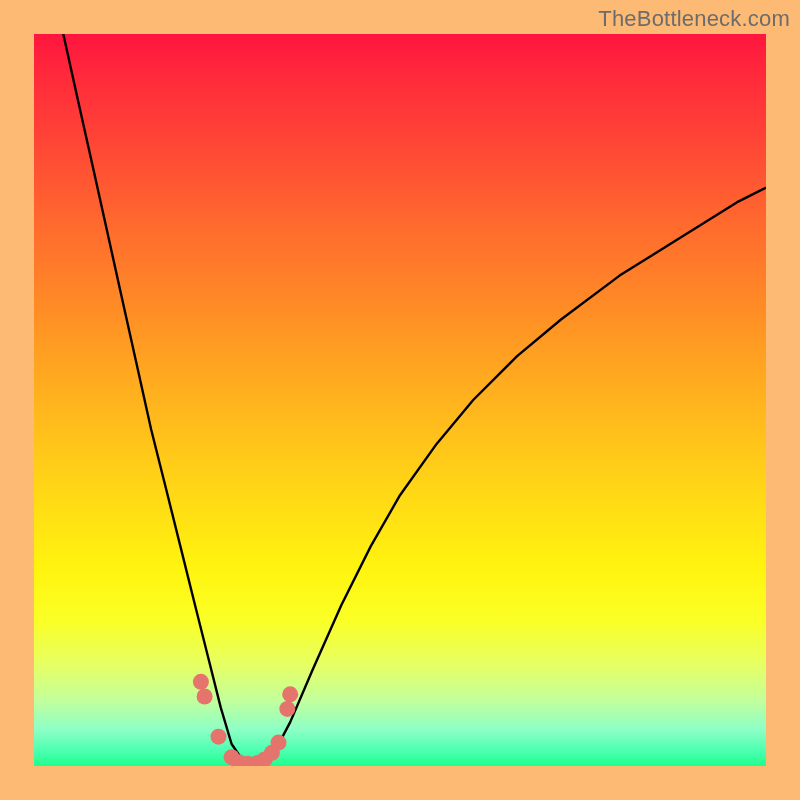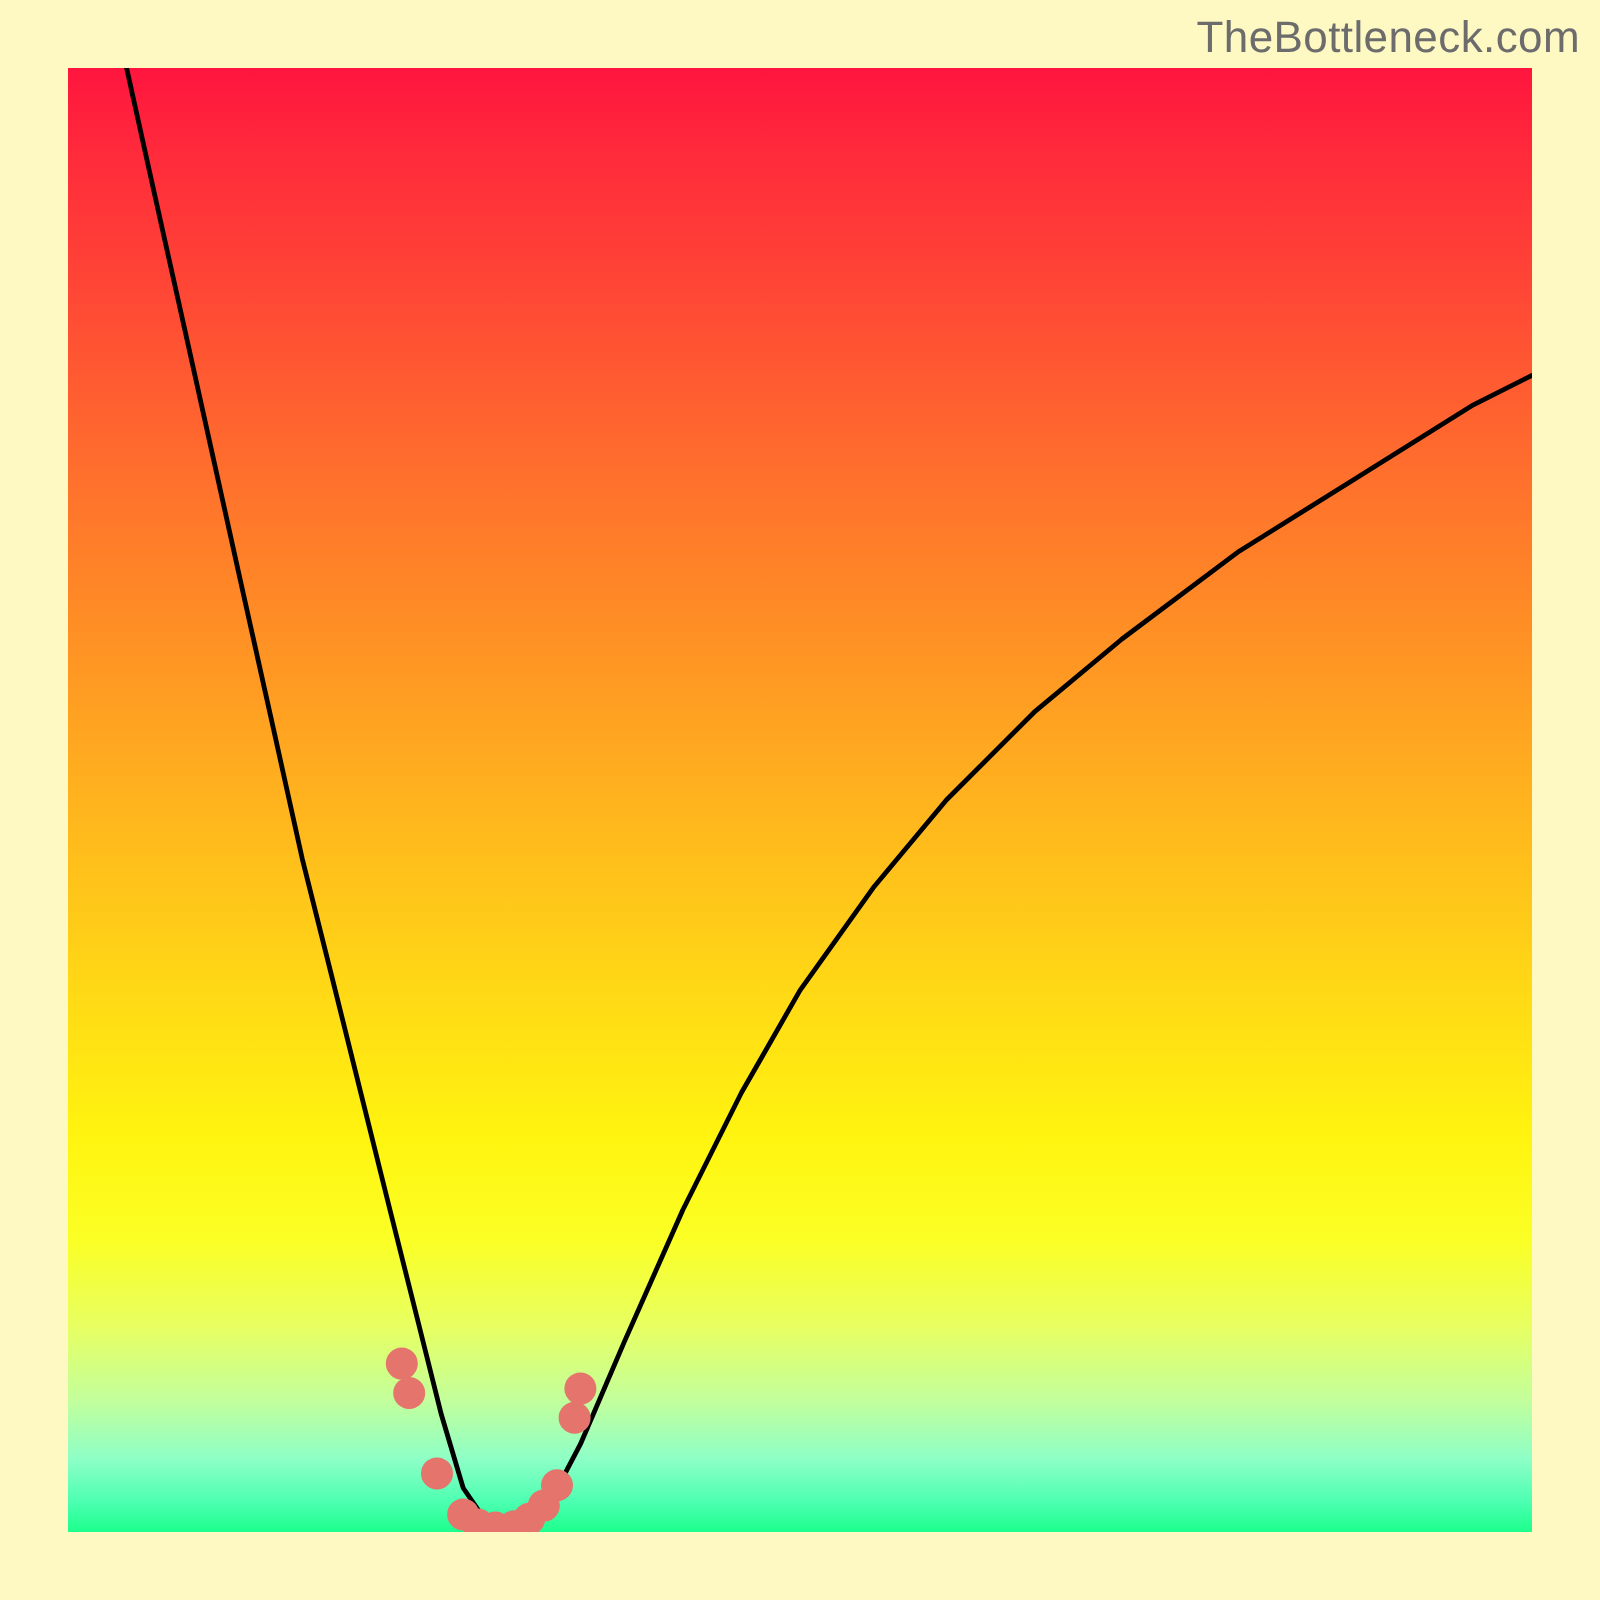--- a/index.html
+++ b/index.html
@@ -7,21 +7,21 @@
     padding: 0;
     width: 800px;
     height: 800px;
     background: #000;
     overflow: hidden;
     font-family: Arial, Helvetica, sans-serif;
   }
   .frame {
     position: absolute;
     inset: 0;
-    background: #fef9c3;
+    background: #fdba74;
   }
   .plot {
     position: absolute;
     left: 34px;
     top: 34px;
     width: 732px;
     height: 732px;
     overflow: hidden;
   }
   .gradient {

